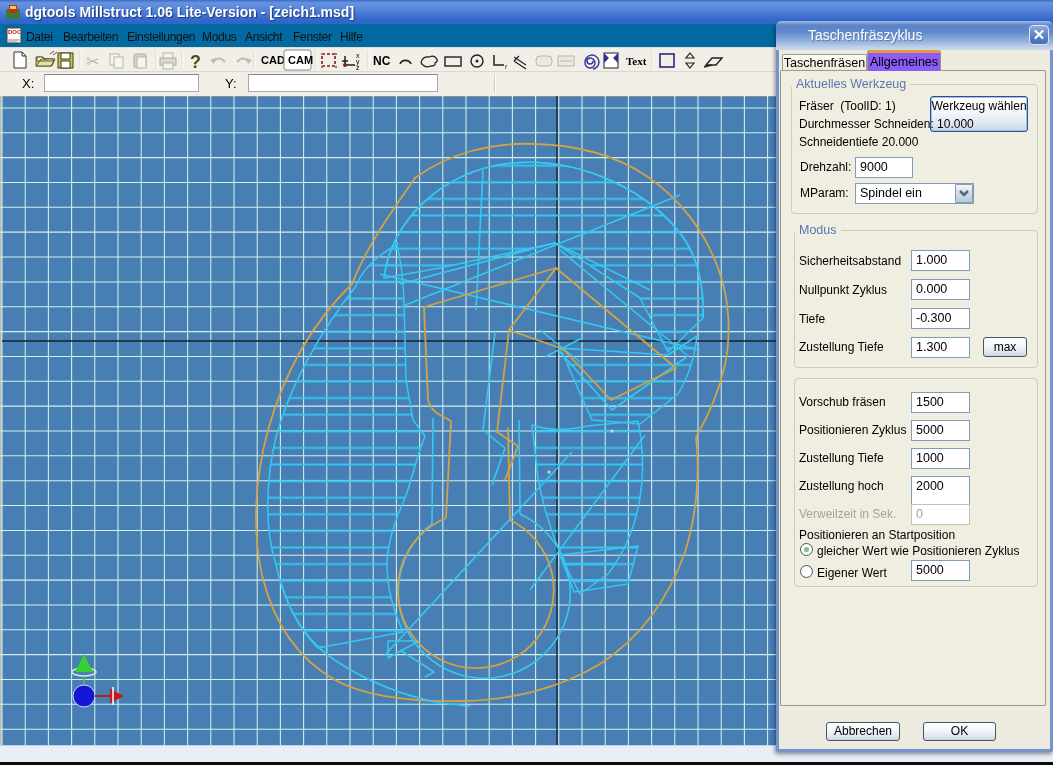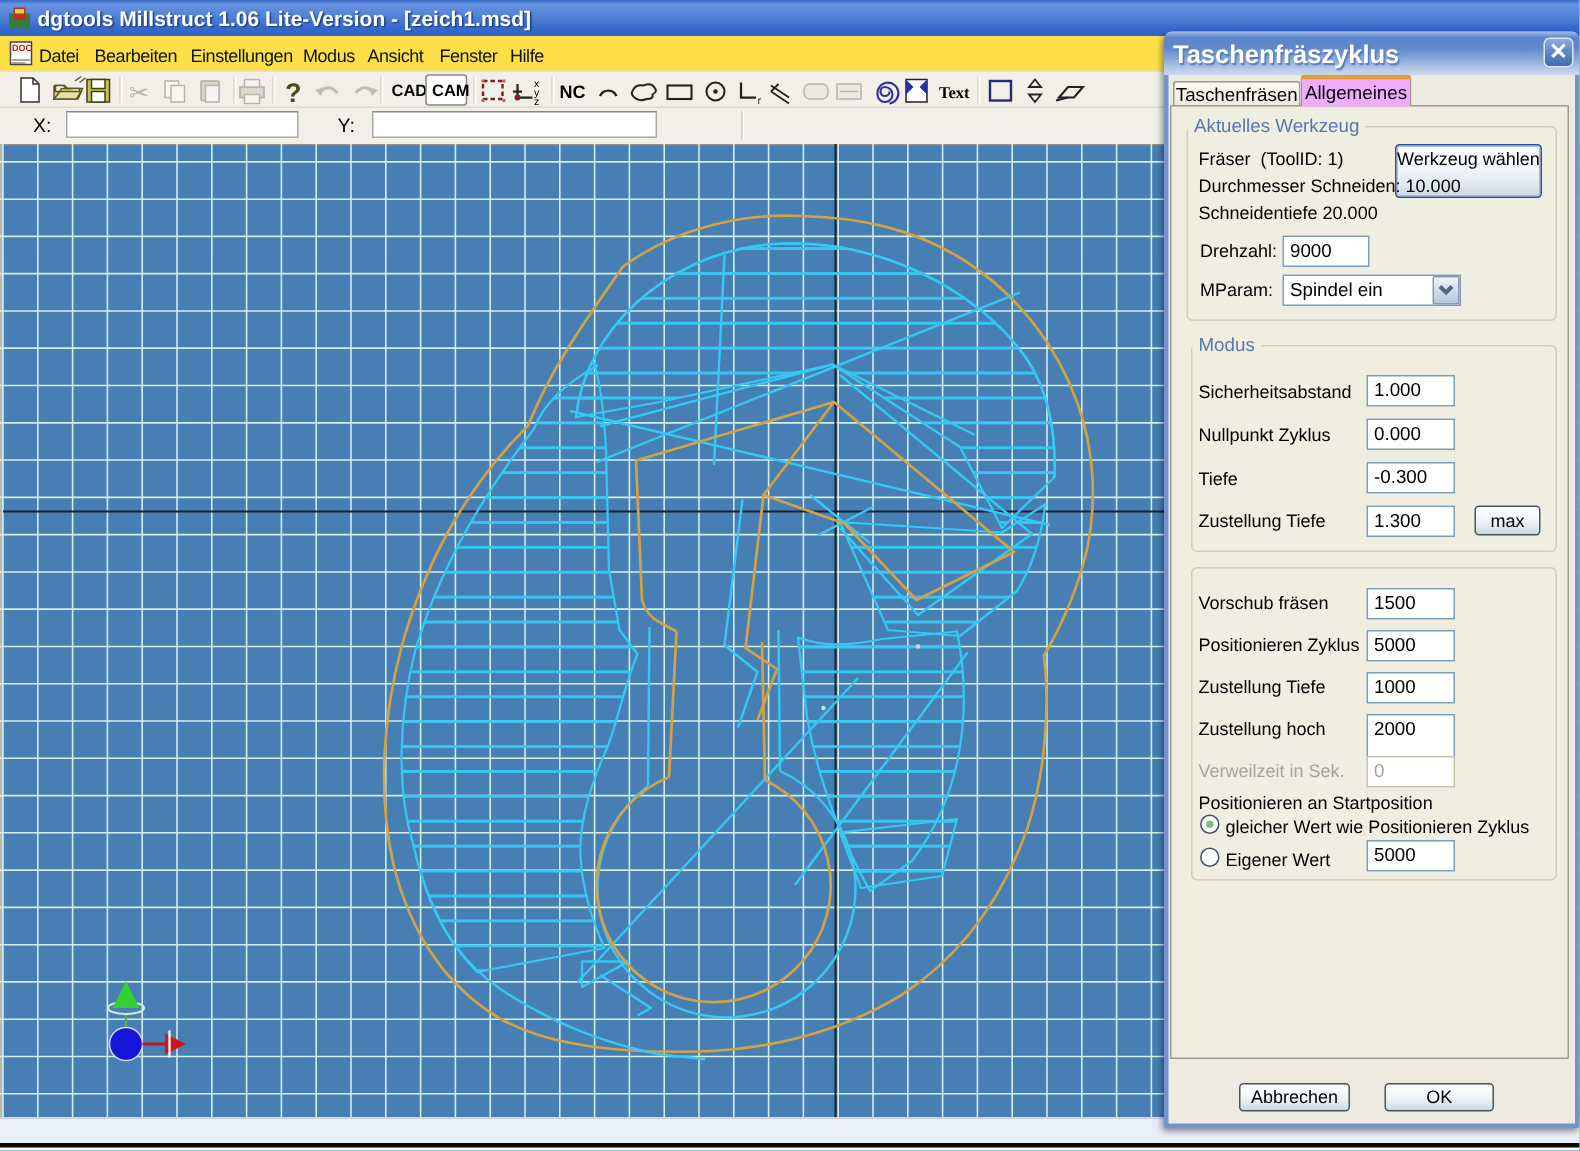--- a/index.html
+++ b/index.html
@@ -1,33 +1,33 @@
 <!DOCTYPE html>
 <html><head><meta charset="utf-8"><style>
 *{margin:0;padding:0;box-sizing:border-box}
 html,body{width:1053px;height:767px;overflow:hidden}
 body{position:relative;font-family:"Liberation Sans",sans-serif;background:#fff;font-size:13px;color:#000}
 .abs{position:absolute}
 
 #titlebar{left:0;top:0;width:1053px;height:24px;background:linear-gradient(180deg,#3a6cc6 0%,#6792e0 12%,#5182d8 45%,#3568cc 80%,#2f64c8 100%);}
 #titlebar .txt{position:absolute;left:25px;top:4px;color:#fff;font-weight:bold;font-size:14px;letter-spacing:0px;text-shadow:1px 1px 1px #1a3a7a}
-#menubar{left:0;top:24px;width:1053px;height:24px;background:#fde047;border-bottom:1px solid #e2dfd2}
+#menubar{left:0;top:24px;width:1053px;height:24px;background:#0369a1;border-bottom:1px solid #e2dfd2}
 .menuitem{position:absolute;top:6px;font-size:12px;color:#111;letter-spacing:-0.3px}
 #toolbar{left:0;top:48px;width:1053px;height:24px;background:#f1efe8;border-bottom:1px solid #dcd8ca}
 #xybar{left:0;top:72px;width:1053px;height:24px;background:#f1efe8}
 .xinput{position:absolute;top:2px;height:18px;background:#fff;border:1px solid #a8a8a8;border-top:1px solid #888}
 .sep{position:absolute;top:2px;width:2px;height:19px;border-left:1px solid #d0ccc0;border-right:1px solid #fff}
 
 #canvas{left:0;top:96px;width:1053px;height:649px}
 #statusbar{left:0;top:745px;width:1053px;height:17px;background:#e9eef7;border-top:1px solid #c8d0e0}
 #blackline{left:0;top:762px;width:1053px;height:3px;background:#0a0a0a}
 
 #dlg{left:776px;top:21px;width:277px;height:731px;background:#edebdf;border:3px solid #7593cd;border-radius:6px 6px 2px 2px;box-shadow:-1px 2px 4px rgba(0,0,30,.45)}
 #dlgtitle{position:absolute;left:-3px;top:-3px;width:277px;height:29px;border-radius:5px 5px 0 0;background:linear-gradient(180deg,#a3bde4 0%,#5b85c9 14%,#6089cc 38%,#8fafdc 68%,#bed0e8 90%,#ccd8ec 100%)}
-#dlgtitle .t{position:absolute;left:6px;top:6px;color:#fff;font-weight:bold;font-size:17px;text-shadow:1px 1px 1px #5577b0}
+#dlgtitle .t{position:absolute;left:32px;top:6px;color:#fff;font-weight:normal;font-size:14px;text-shadow:1px 1px 1px #5577b0}
 #dlgclose{position:absolute;right:4px;top:4px;width:20px;height:20px;border-radius:4px;border:1px solid #dce8f4;background:linear-gradient(180deg,#8face0 0%,#6288c8 45%,#466cb4 100%);color:#fff;font-weight:bold;font-size:15px;text-align:center;line-height:18px}
 .tab{position:absolute;font-size:12.5px;text-align:center}
 #tabpage{position:absolute;left:1px;top:46px;width:266px;height:636px;background:#f0eee1;border:1px solid #9a9a8a;border-radius:1px}
 .grp{position:absolute;border:1px solid #cfcdb8;border-radius:4px}
 .grp .gt{position:absolute;top:-8px;width:100%;text-align:left;font-size:12.5px;color:#5877b2}
 .grp .gt span{background:#f0eee1;padding:0 4px}
 .lbl{position:absolute;font-size:12px;color:#000;white-space:nowrap}
 .inp{position:absolute;background:#fff;border:1px solid #7f9db9;font-size:12.5px;padding:2px 16px 0 4px;white-space:nowrap}
 .btn{position:absolute;background:linear-gradient(180deg,#ffffff 0%,#f3f6fa 45%,#dde6ee 80%,#c9d6e2 100%);border:1px solid #46555f;border-radius:3px;text-align:center;font-size:12px;white-space:nowrap}
 .radio{position:absolute;width:13px;height:13px;border-radius:50%;border:1.5px solid #46555f;background:#fff}
@@ -189,21 +189,21 @@
 <div class="abs" id="statusbar"></div>
 <div class="abs" id="blackline"></div>
 
 <div class="abs" id="dlg">
   <div id="dlgtitle">
       <div class="t">Taschenfräszyklus</div>
       <div id="dlgclose">✕</div>
     </div>
 
   <div class="tab" style="left:3px;top:30px;width:85px;height:17px;background:linear-gradient(180deg,#fbfaf6,#eceadb);border:1px solid #9a9a8a;border-bottom:none;border-radius:2px 2px 0 0;padding-top:1px">Taschenfräsen</div>
-  <div class="tab" style="left:88px;top:26px;width:74px;height:21px;background:#f0abfc;border:1px solid #9a9a8a;border-bottom:none;border-top:3px solid #e79c34;border-radius:2px 2px 0 0;padding-top:2px;z-index:2">Allgemeines</div>
+  <div class="tab" style="left:88px;top:26px;width:74px;height:21px;background:#8b5cf6;border:1px solid #9a9a8a;border-bottom:none;border-top:3px solid #e79c34;border-radius:2px 2px 0 0;padding-top:2px;z-index:2">Allgemeines</div>
   <div id="tabpage"></div>
 
   <div class="grp" style="left:12px;top:60px;width:247px;height:130px">
       <div class="gt"><span>Aktuelles Werkzeug</span></div>
     </div>
   <div class="lbl" style="left:20px;top:75px">Fräser&nbsp; (ToolID: 1)</div>
   <div class="btn" style="left:151px;top:72px;width:98px;height:36px;border-color:#30508c;box-shadow:inset 0 0 0 1px #9fbdf5;padding-top:2px">Werkzeug wählen</div>
   <div class="lbl" style="left:20px;top:93px">Durchmesser Schneiden: 10.000</div>
   <div class="lbl" style="left:20px;top:111px">Schneidentiefe 20.000</div>
   <div class="lbl" style="left:21px;top:136px">Drehzahl:</div>

